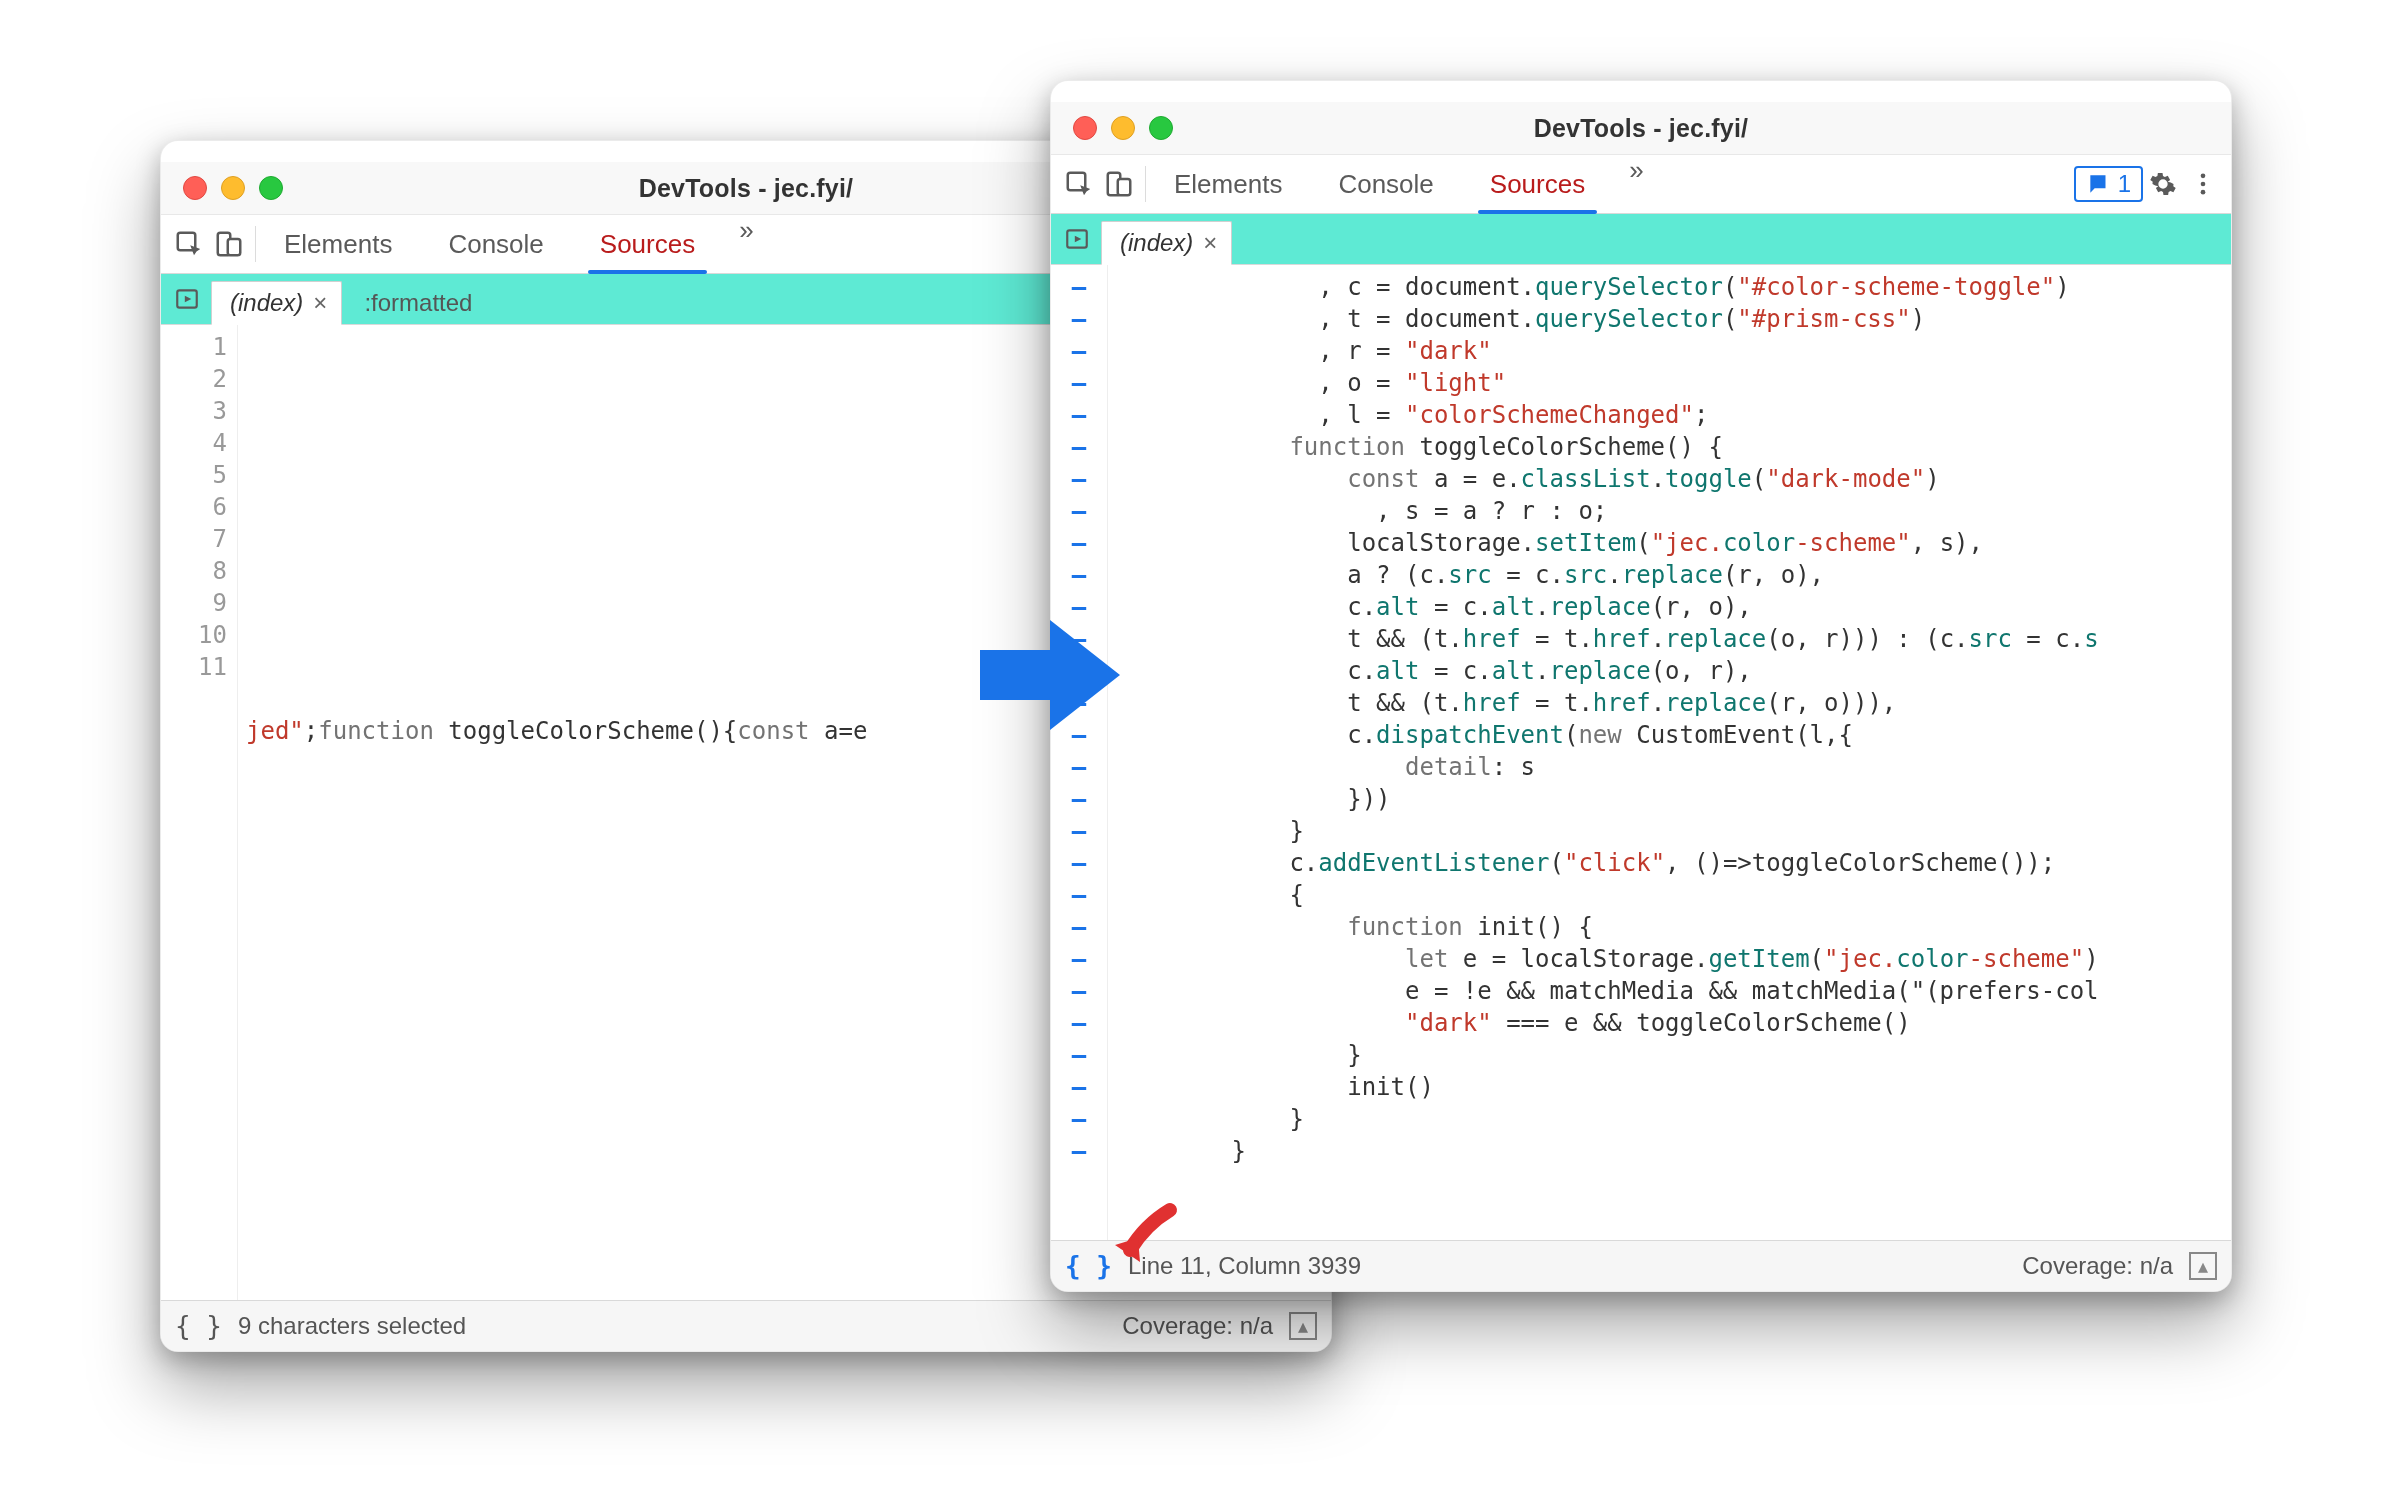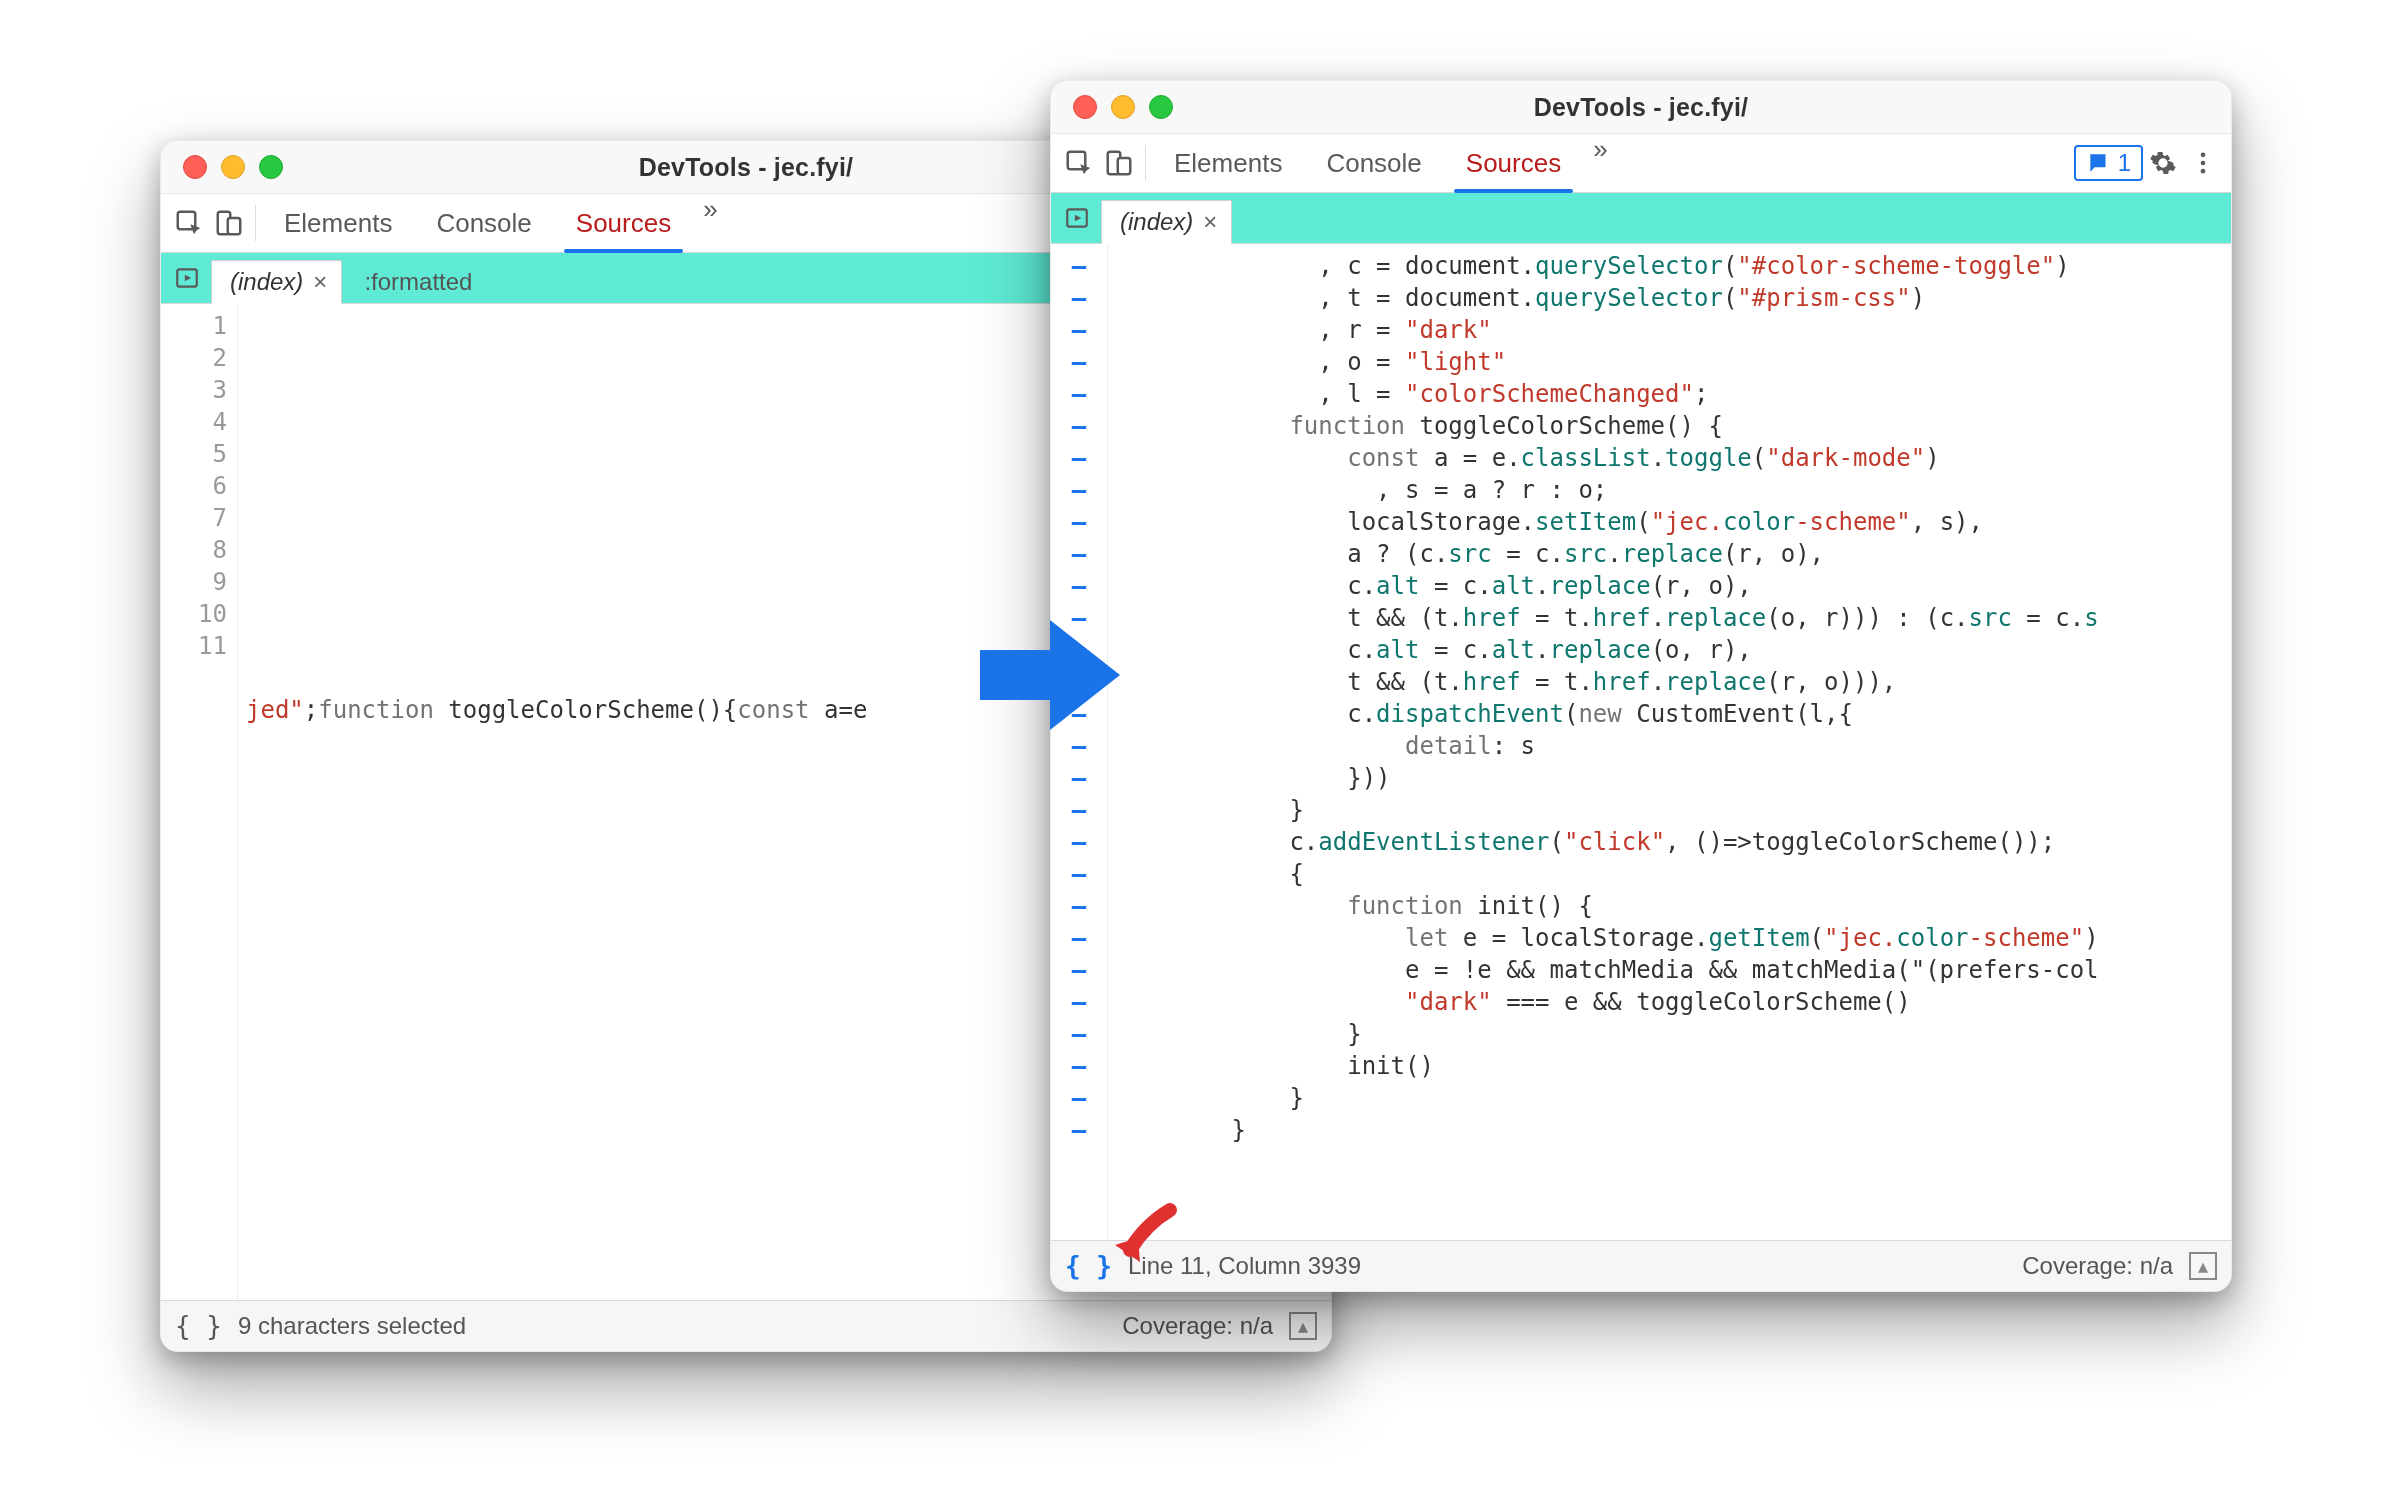--- a/index.html
+++ b/index.html
@@ -29,20 +29,21 @@
     flex-direction: column;
     border: 1px solid rgba(0,0,0,0.08);
   }
   .titlebar {
     display: flex;
     align-items: center;
     height: 52px;
     padding: 0 10px;
     background: #f8f8f8;
     position: relative;
+    margin-top: 21px;
   }
   .traffic { display: flex; gap: 14px; position: absolute; left: 22px; }
   .dot { width: 22px; height: 22px; border-radius: 50%; }
   .dot.red    { background:#ff5f57; border:1px solid #e14942; }
   .dot.yellow { background:#febc2e; border:1px solid #dfa023; }
   .dot.green  { background:#28c840; border:1px solid #1faa31; }
   .title {
     position: absolute;
     left: 50%;
     transform: translateX(-50%);
@@ -65,21 +66,21 @@
   .tool-icon {
     width: 40px; height: 40px;
     display: flex; align-items: center; justify-content: center;
     color: #5a5a5a;
     border-radius: 4px;
   }
   .tool-icon svg { width: 30px; height: 30px; }
   .vsep {
     width: 1px; height: 36px; background: #dcdcdc; margin: 0 6px;
   }
-  .tabs { display: flex; align-items: stretch; height: 100%; gap: 0; }
+  .tabs { display: flex; align-items: stretch; height: 100%; gap: 12px; }
   .tab {
     display: flex; align-items: center;
     padding: 0 22px;
     color: #5a5a5a;
     font-size: 26px;
     cursor: pointer;
     position: relative;
   }
   .tab.active { color: #b91c1c; }
   .tab.active::after {

